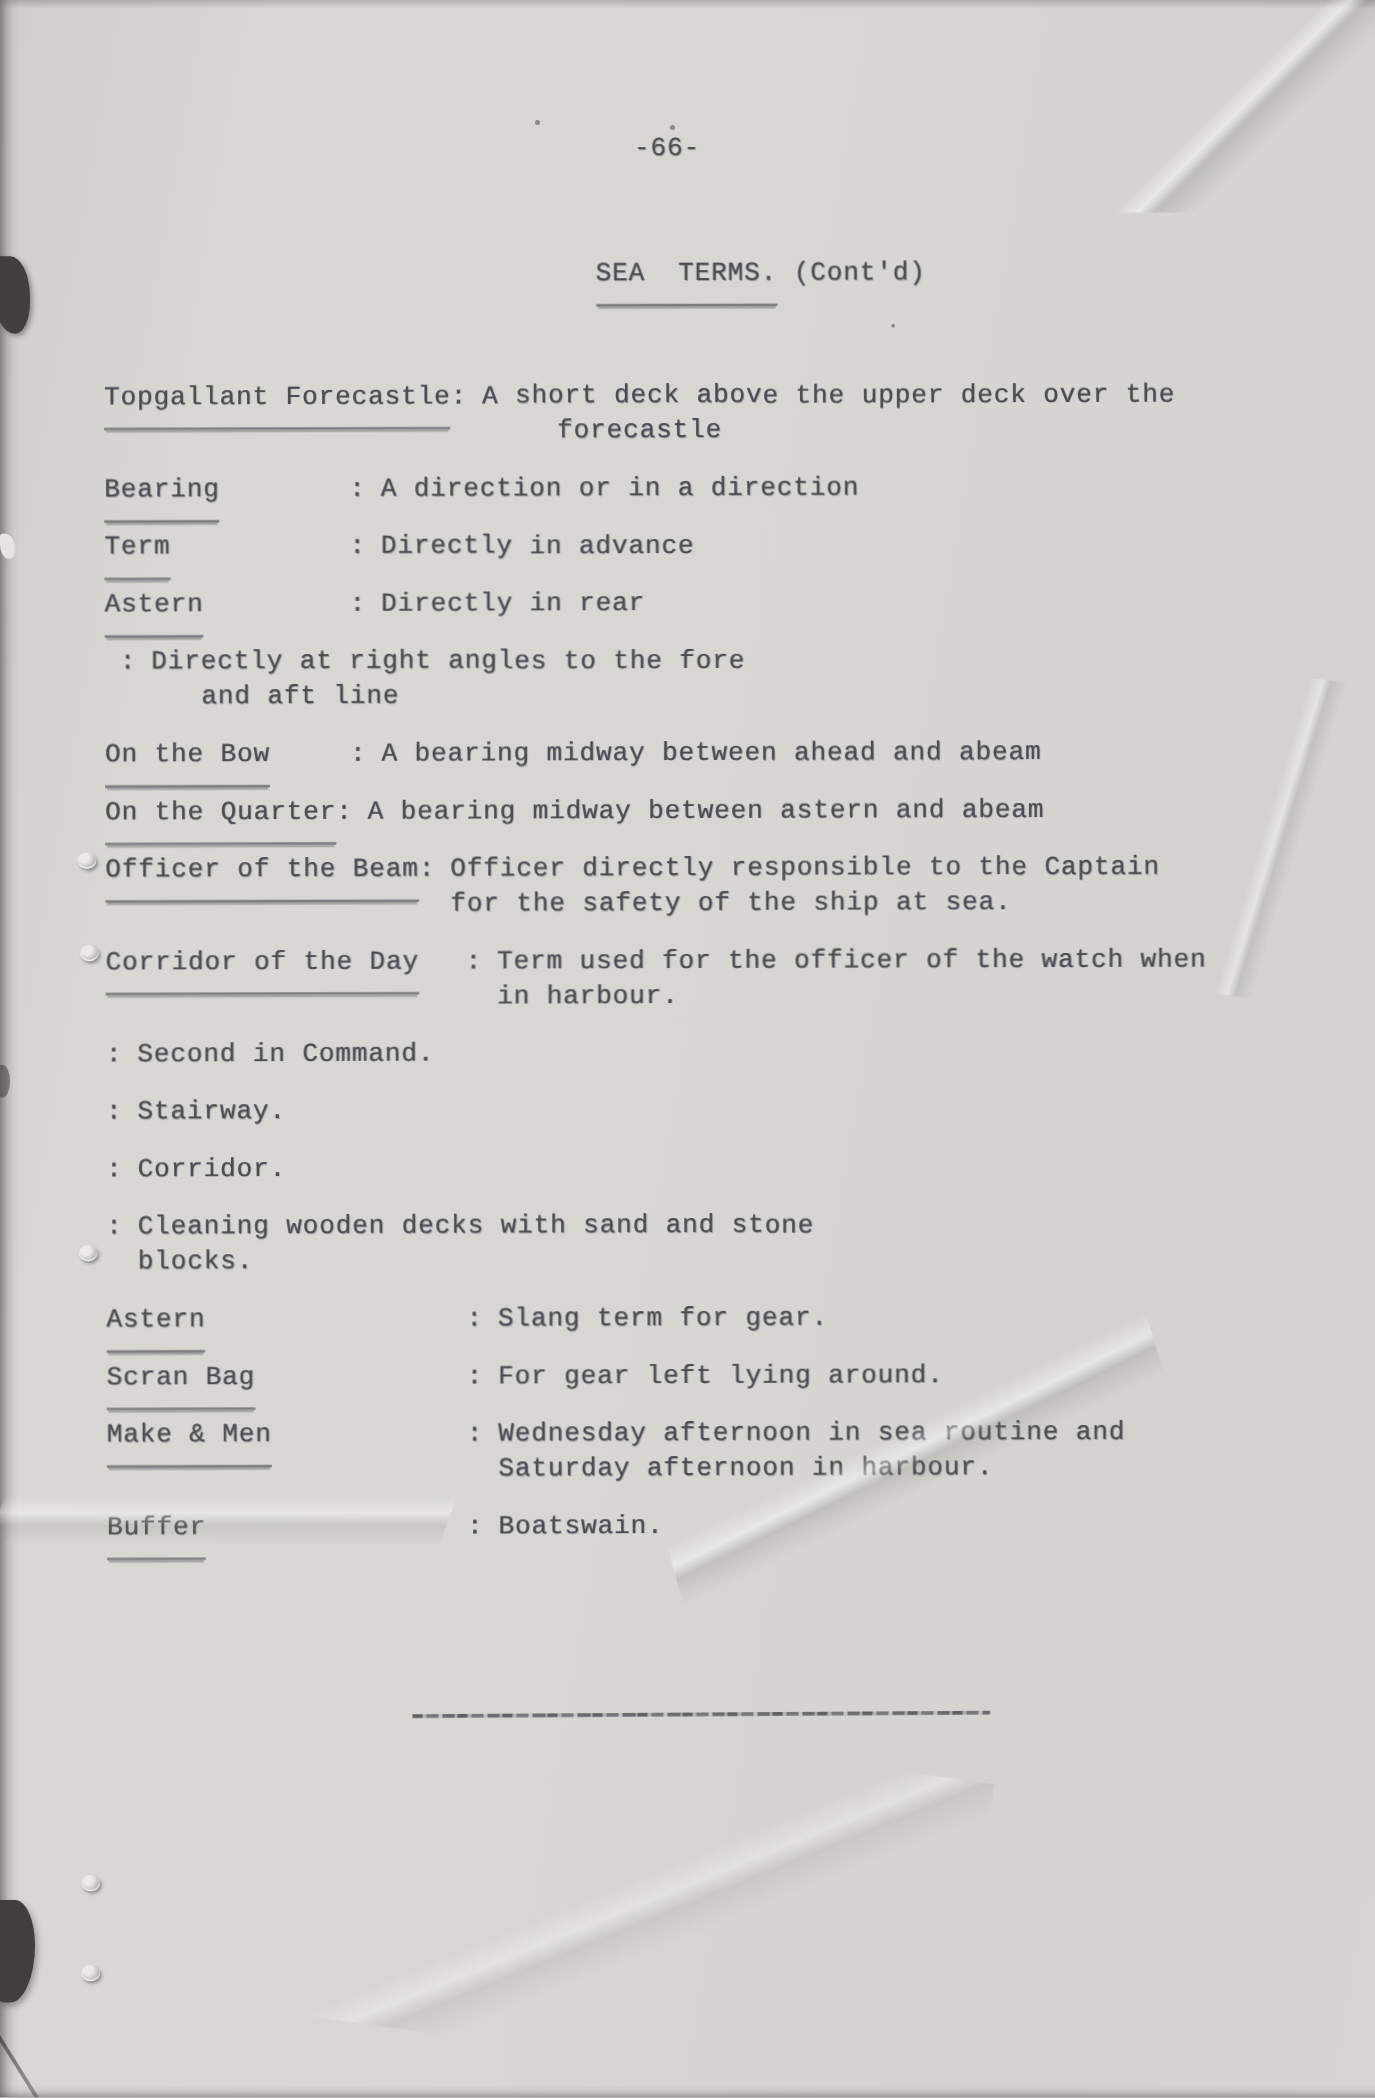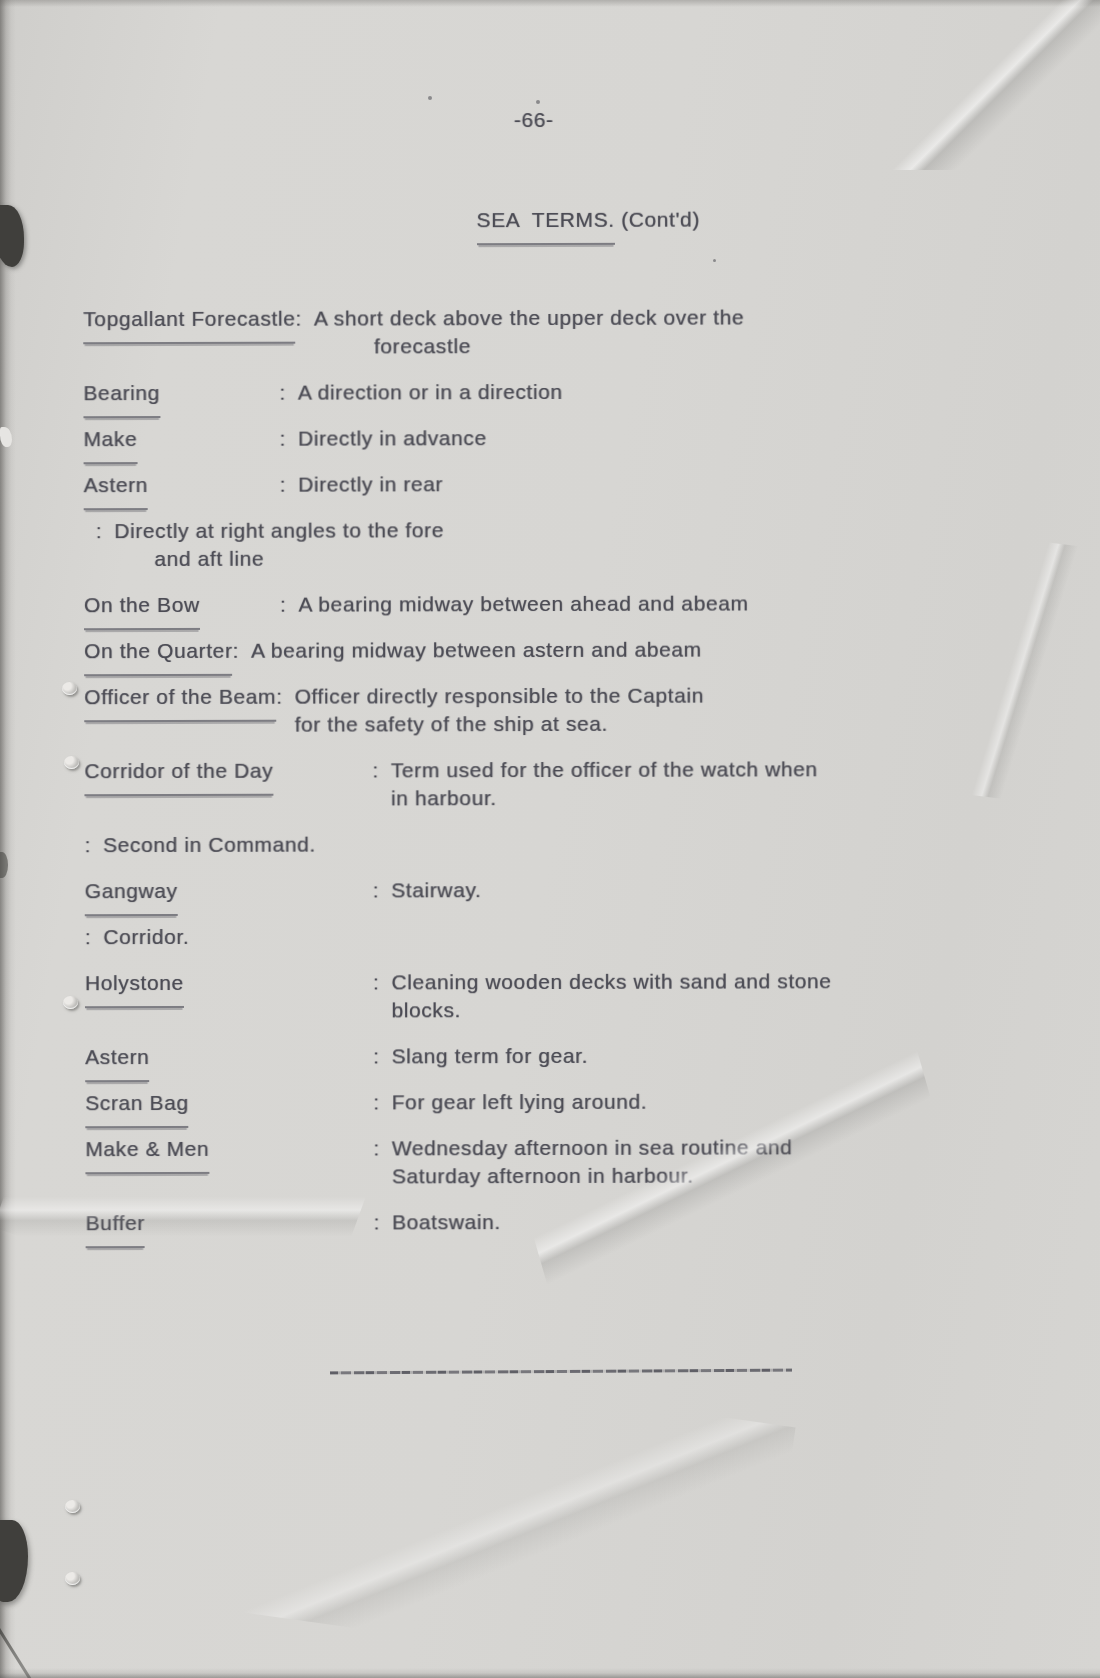--- a/index.html
+++ b/index.html
@@ -1,19 +1,19 @@
 <!DOCTYPE html>
 <html><head>
 <meta charset="utf-8">
 <style>
   html,body { margin:0; padding:0; background:#b9b8b5; }
   .paper {
     position:relative; width:1100px; height:1678px; overflow:hidden;
     background: linear-gradient(100deg, #cfcecb 0%, #d8d7d4 16%, #d7d6d3 50%, #d3d2cf 80%, #d6d5d2 100%);
-    font-family:Liberation Sans, sans-serif;
+    font-family:Liberation Mono, monospace;
     color:#4c4c55;
   }
   .ink-layer {
     position:absolute; left:0; top:0; width:1100px;
     filter: blur(0.3px);
     transform: rotate(-0.15deg);
     letter-spacing:0.6px;
     font-size:21px; line-height:28px;
   }
   .ink { color:#4b4b54; text-shadow: 0.5px 0.4px 0.7px rgba(70,70,80,.45), -0.3px 0 0.5px rgba(70,70,80,.3); }
@@ -98,21 +98,21 @@
           </span>
         </div>
         <div class="entry col-tab1">
           <span class="term-cell ink"><span class="term-wrap"><span class="u">Bearing</span></span></span>
           <span class="sep ink">:</span>
           <span class="def ink">
             <span class="dline">A direction or in a direction</span>
           </span>
         </div>
         <div class="entry col-tab1">
-          <span class="term-cell ink"><span class="term-wrap"><span class="u">Make</span></span></span>
+          <span class="term-cell ink"><span class="term-wrap"><span class="u">Term</span></span></span>
           <span class="sep ink">:</span>
           <span class="def ink">
             <span class="dline">Directly in advance</span>
           </span>
         </div>
         <div class="entry col-tab1">
           <span class="term-cell ink"><span class="term-wrap"><span class="u">Astern</span></span></span>
           <span class="sep ink">:</span>
           <span class="def ink">
             <span class="dline">Directly in rear</span>
@@ -155,34 +155,32 @@
             <span class="dline" style="padding-left: 0px;">in harbour.</span>
           </span>
         </div>
         <div class="entry col-tab2">
           <span class="sep ink">:</span>
           <span class="def ink">
             <span class="dline">Second in Command.</span>
           </span>
         </div>
         <div class="entry col-tab2">
-          <span class="term-cell ink"><span class="term-wrap"><span class="u">Gangway</span></span></span>
           <span class="sep ink">:</span>
           <span class="def ink">
             <span class="dline">Stairway.</span>
           </span>
         </div>
         <div class="entry col-tab2">
           <span class="sep ink">:</span>
           <span class="def ink">
             <span class="dline">Corridor.</span>
           </span>
         </div>
         <div class="entry col-tab2">
-          <span class="term-cell ink"><span class="term-wrap"><span class="u">Holystone</span></span></span>
           <span class="sep ink">:</span>
           <span class="def ink">
             <span class="dline">Cleaning wooden decks with sand and stone</span>
             <span class="dline" style="padding-left: 0px;">blocks.</span>
           </span>
         </div>
         <div class="entry col-tab2">
           <span class="term-cell ink"><span class="term-wrap"><span class="u">Astern</span></span></span>
           <span class="sep ink">:</span>
           <span class="def ink">

